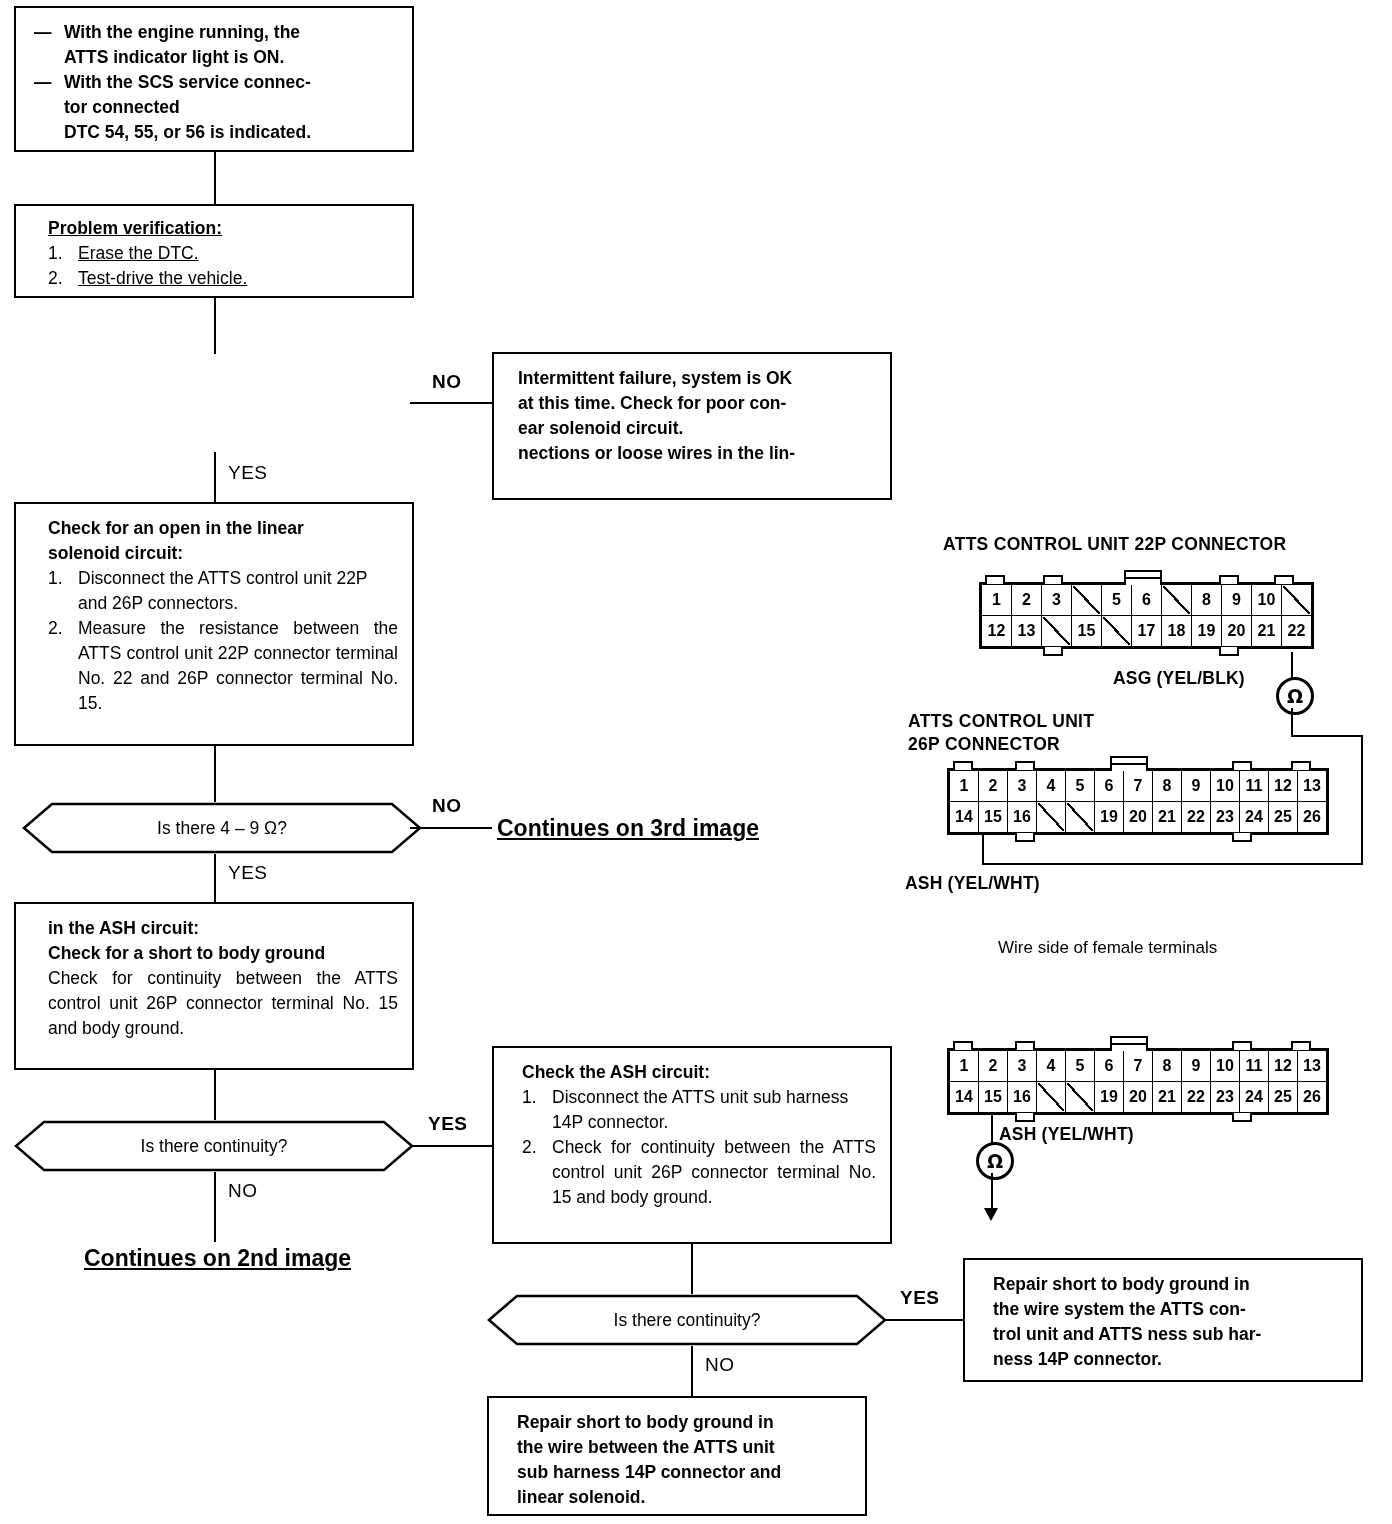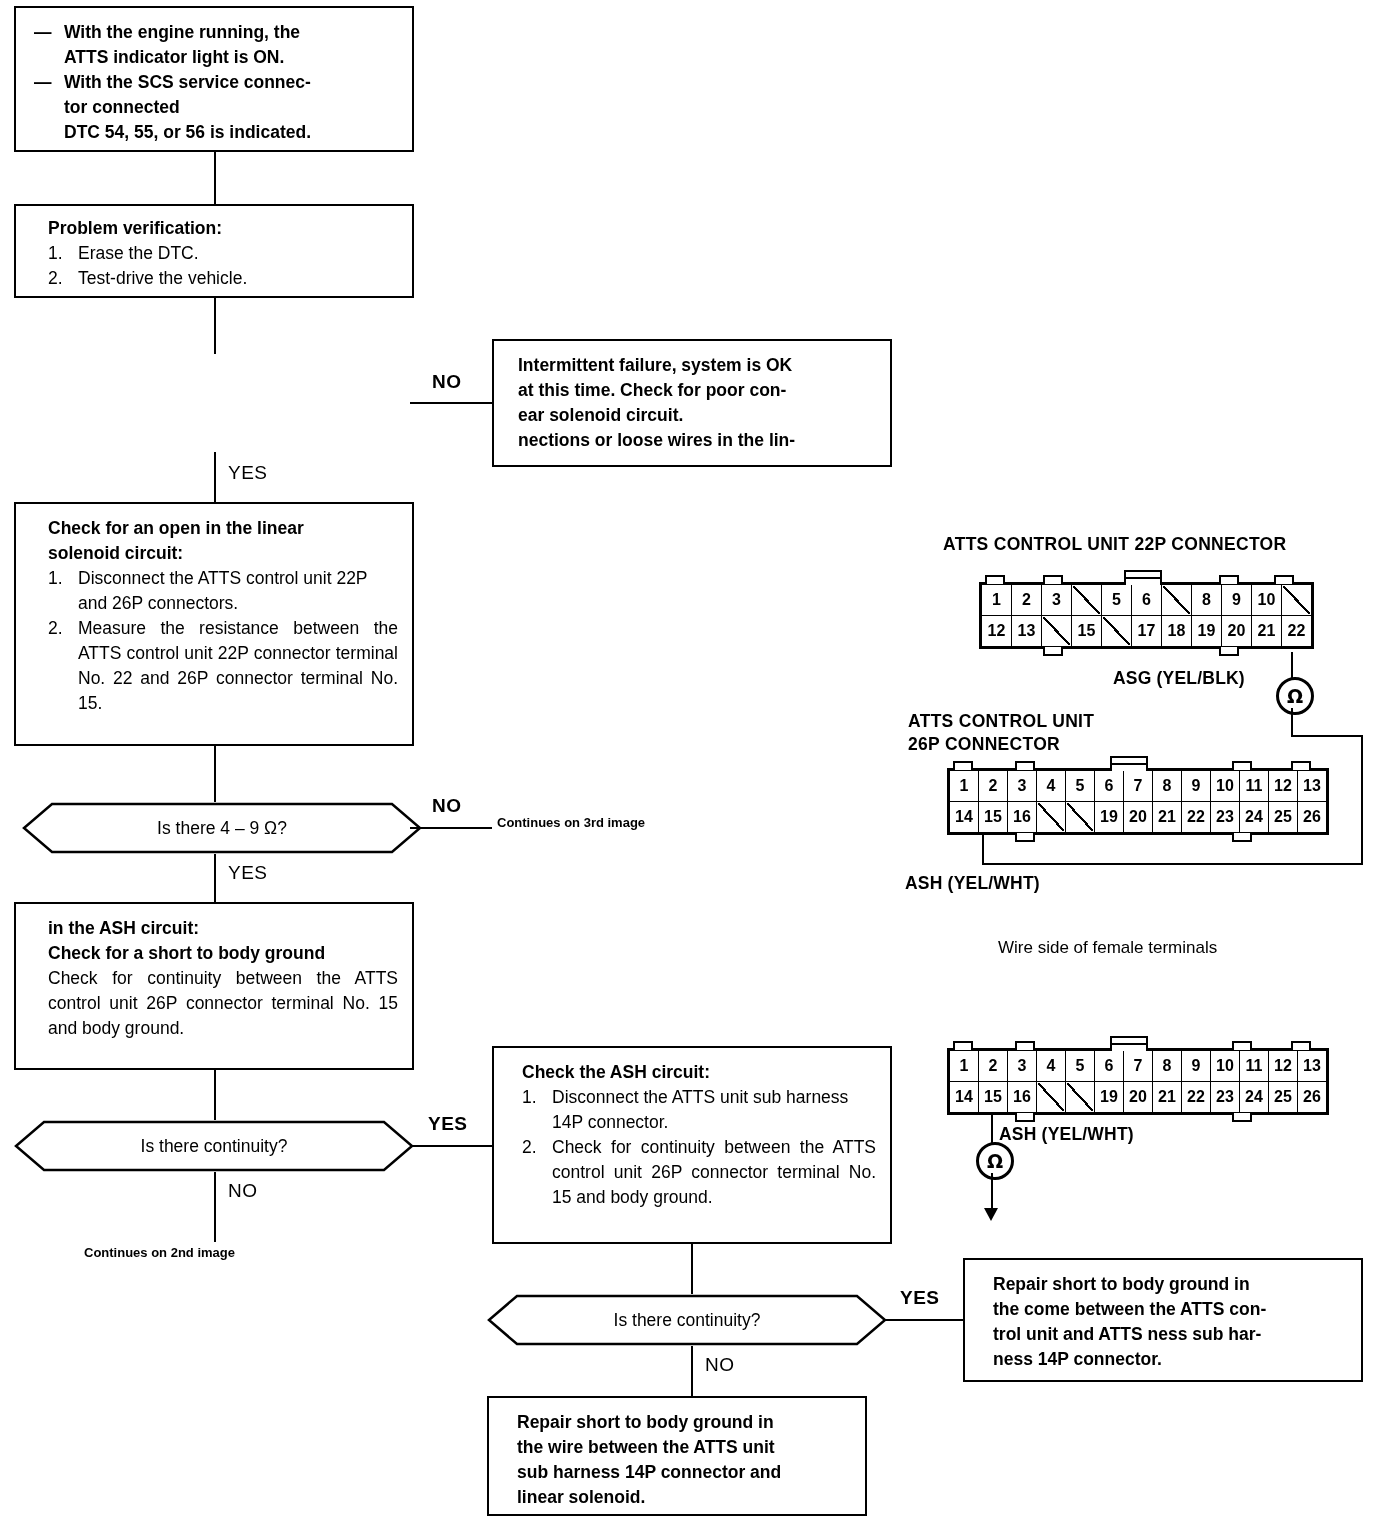--- a/index.html
+++ b/index.html
@@ -28,21 +28,21 @@
   ul.dashes li{position:relative;padding-left:30px;}
   ul.dashes li .dash{position:absolute;left:0;top:0;}
 
   
   .hex{position:absolute;}
   .hex svg{display:block;}
   .hexlabel{position:absolute;display:flex;align-items:center;justify-content:center;
             font-size:17.5px;width:100%;height:100%;top:0;left:0;}
 
   .edgelabel{position:absolute;font-size:19px;font-weight:bold;letter-spacing:.5px;}
-  .note{position:absolute;font-size:13px;font-weight:bold;}
+  .note{position:absolute;font-size:23px;font-weight:bold;text-decoration:underline;}
   .caption{position:absolute;font-size:17px;}
   .conn-title{position:absolute;font-size:17.5px;font-weight:bold;letter-spacing:.3px;line-height:23px;}
   .wirelabel{position:absolute;font-size:17.5px;font-weight:bold;letter-spacing:.2px;}
 
   
   .conn{position:absolute;}
   .conn table{border-collapse:collapse;table-layout:fixed;}
   .conn td{border:1.6px solid #000;height:30px;text-align:center;
            font-size:16px;font-weight:bold;font-family:"Liberation Sans",sans-serif;
            padding:0;position:relative;background:#fff;}
@@ -80,42 +80,42 @@
           <span>tor connected</span><br>
           <span>DTC 54, 55, or 56 is indicated.</span>
         </li>
       </ul>
     </div>
   </div>
 
   <div class="line vline" style="left:214px;top:152px;height:52px;"></div>
 
   <div class="box" style="left:14px;top:204px;width:400px;height:94px;">
-    <div class="inner" style="padding:10px 10px 0 32px;">
+    <div class="inner" style="padding:10px 10px 0 32px;text-decoration:underline;">
       <div class="blk bold">Problem verification:</div>
       <ol class="steps blk">
         <li>
           <span class="num">1.</span>
           <span>Erase the DTC.</span>
         </li>
         <li>
           <span class="num">2.</span>
           <span>Test-drive the vehicle.</span>
         </li>
       </ol>
     </div>
   </div>
 
   <div class="line vline" style="left:214px;top:298px;height:56px;"></div>
 
 
   <div class="line hline" style="left:410px;top:402px;width:82px;"></div>
   <div class="edgelabel" style="left:432px;top:371px;">NO</div>
 
-  <div class="box" style="left:492px;top:339px;width:400px;height:128px;">
+  <div class="box" style="left:492px;top:352px;width:400px;height:148px;">
     <div class="inner blk bold" style="padding:12px 10px 0 24px;">
       <div>Intermittent failure, system is OK</div>
       <div>at this time. Check for poor con-</div>
       <div>ear solenoid circuit.</div>
       <div>nections or loose wires in the lin-</div>
     </div>
   </div>
 
   <div class="line vline" style="left:214px;top:452px;height:50px;"></div>
   <div class="edgelabel" style="left:228px;top:462px;font-weight:normal;font-size:19px;">YES</div>
@@ -213,21 +213,21 @@
       <div>Repair short to body ground in</div>
       <div>the wire between the ATTS unit</div>
       <div>sub harness 14P connector and</div>
       <div>linear solenoid.</div>
     </div>
   </div>
 
   <div class="box" style="left:963px;top:1258px;width:400px;height:124px;">
     <div class="inner blk bold" style="padding:12px 10px 0 28px;">
       <div>Repair short to body ground in</div>
-      <div>the come between the ATTS con-</div>
+      <div>the wire system the ATTS con-</div>
       <div>trol unit and ATTS ness sub har-</div>
       <div>ness 14P connector.</div>
     </div>
   </div>
 
   <div class="conn-title" style="left:943px;top:533px;">ATTS CONTROL UNIT 22P CONNECTOR</div>
 
   <div class="conn" style="left:979px;top:582px;">
     <div class="keytab" style="left:145px;top:-12px;"></div>
     <div class="tab" style="left:6px;top:-7px;"></div>

